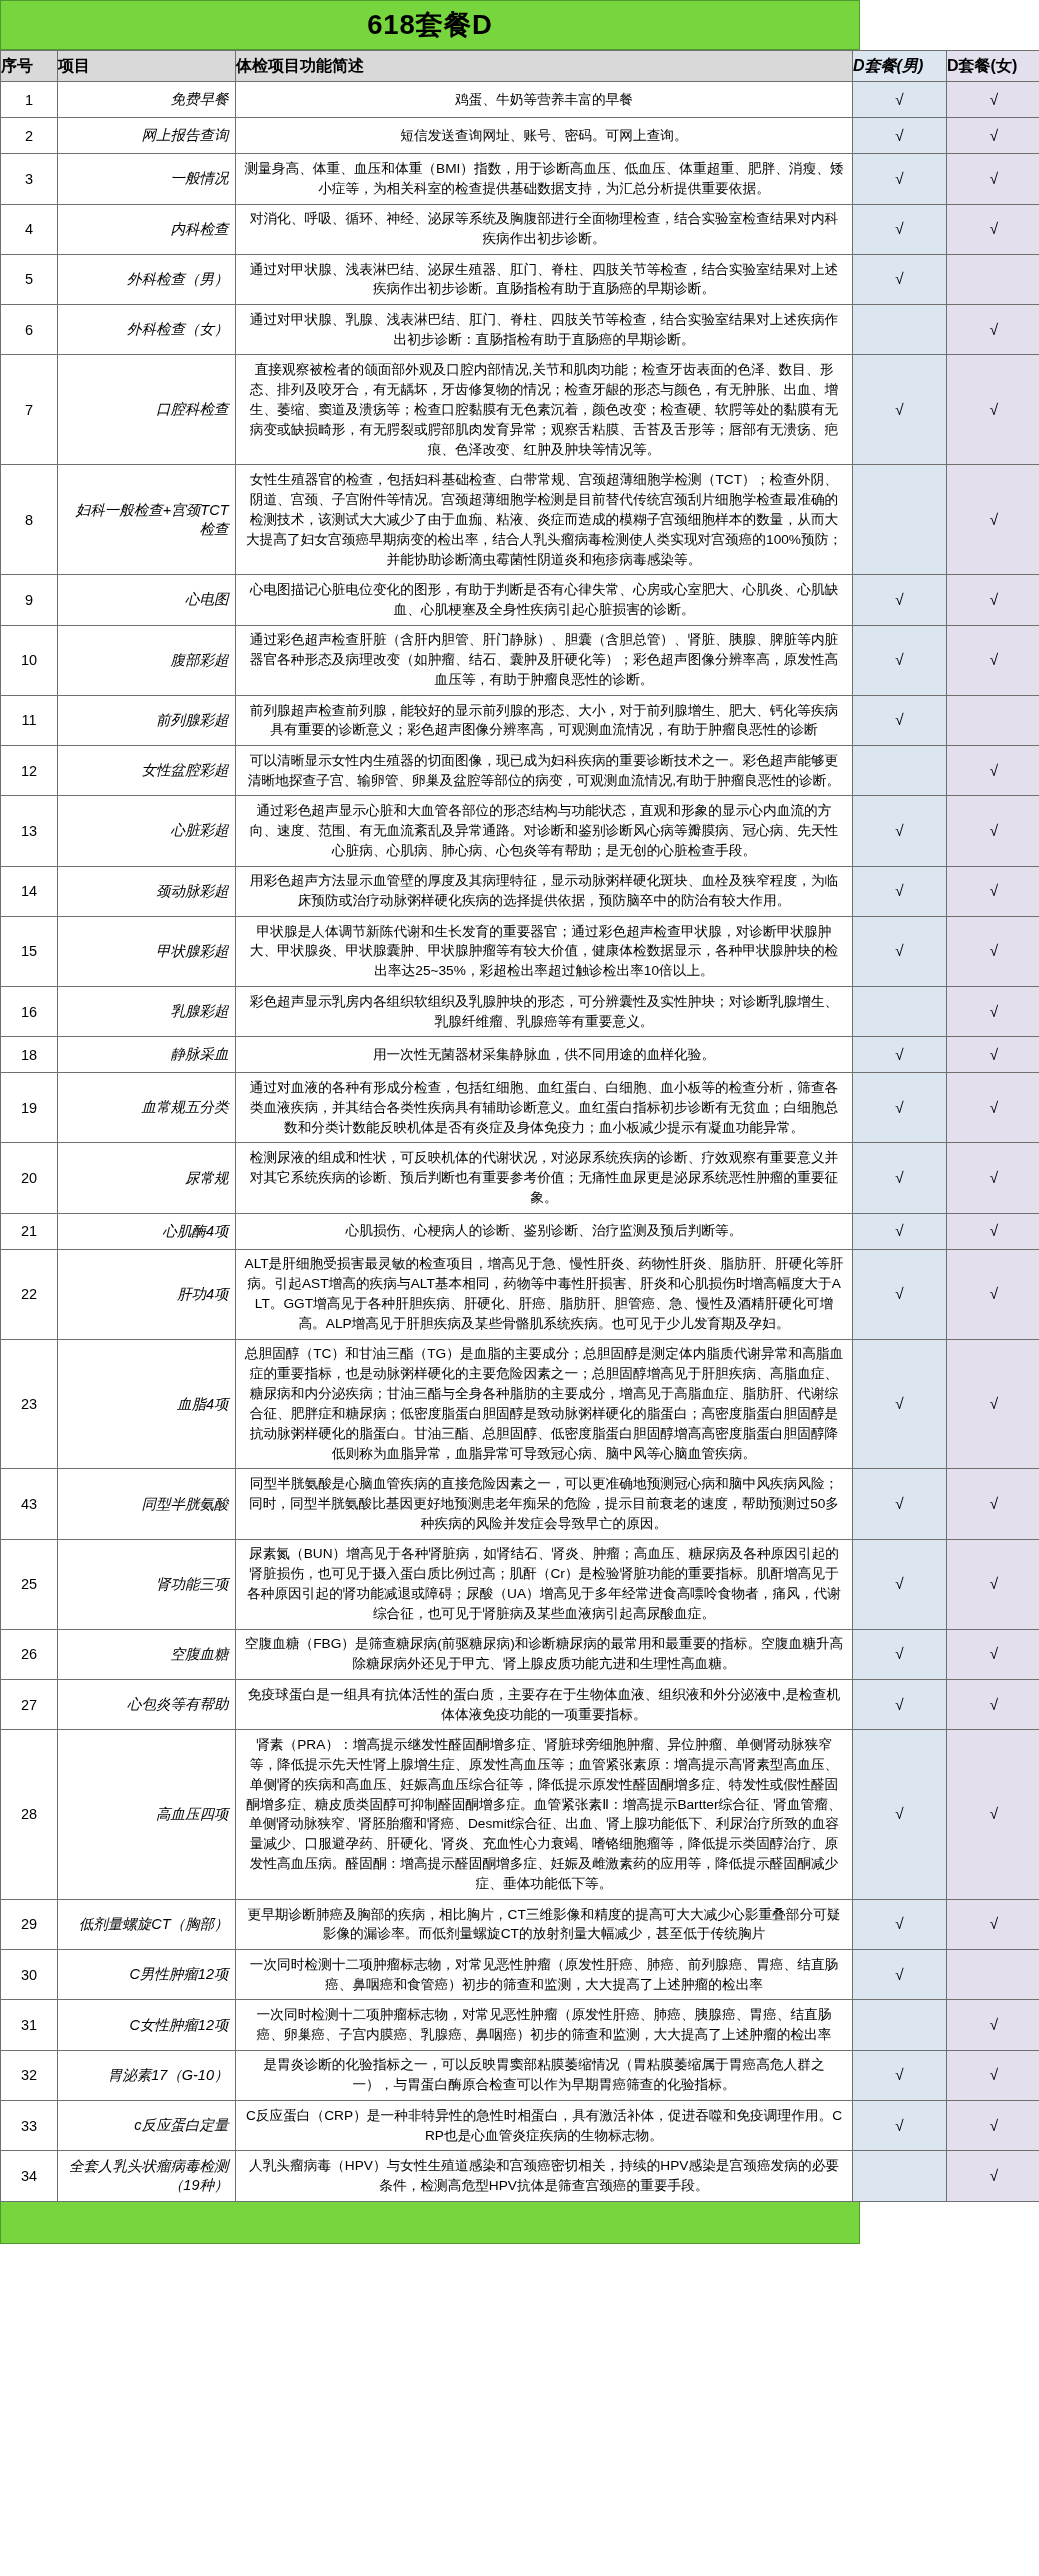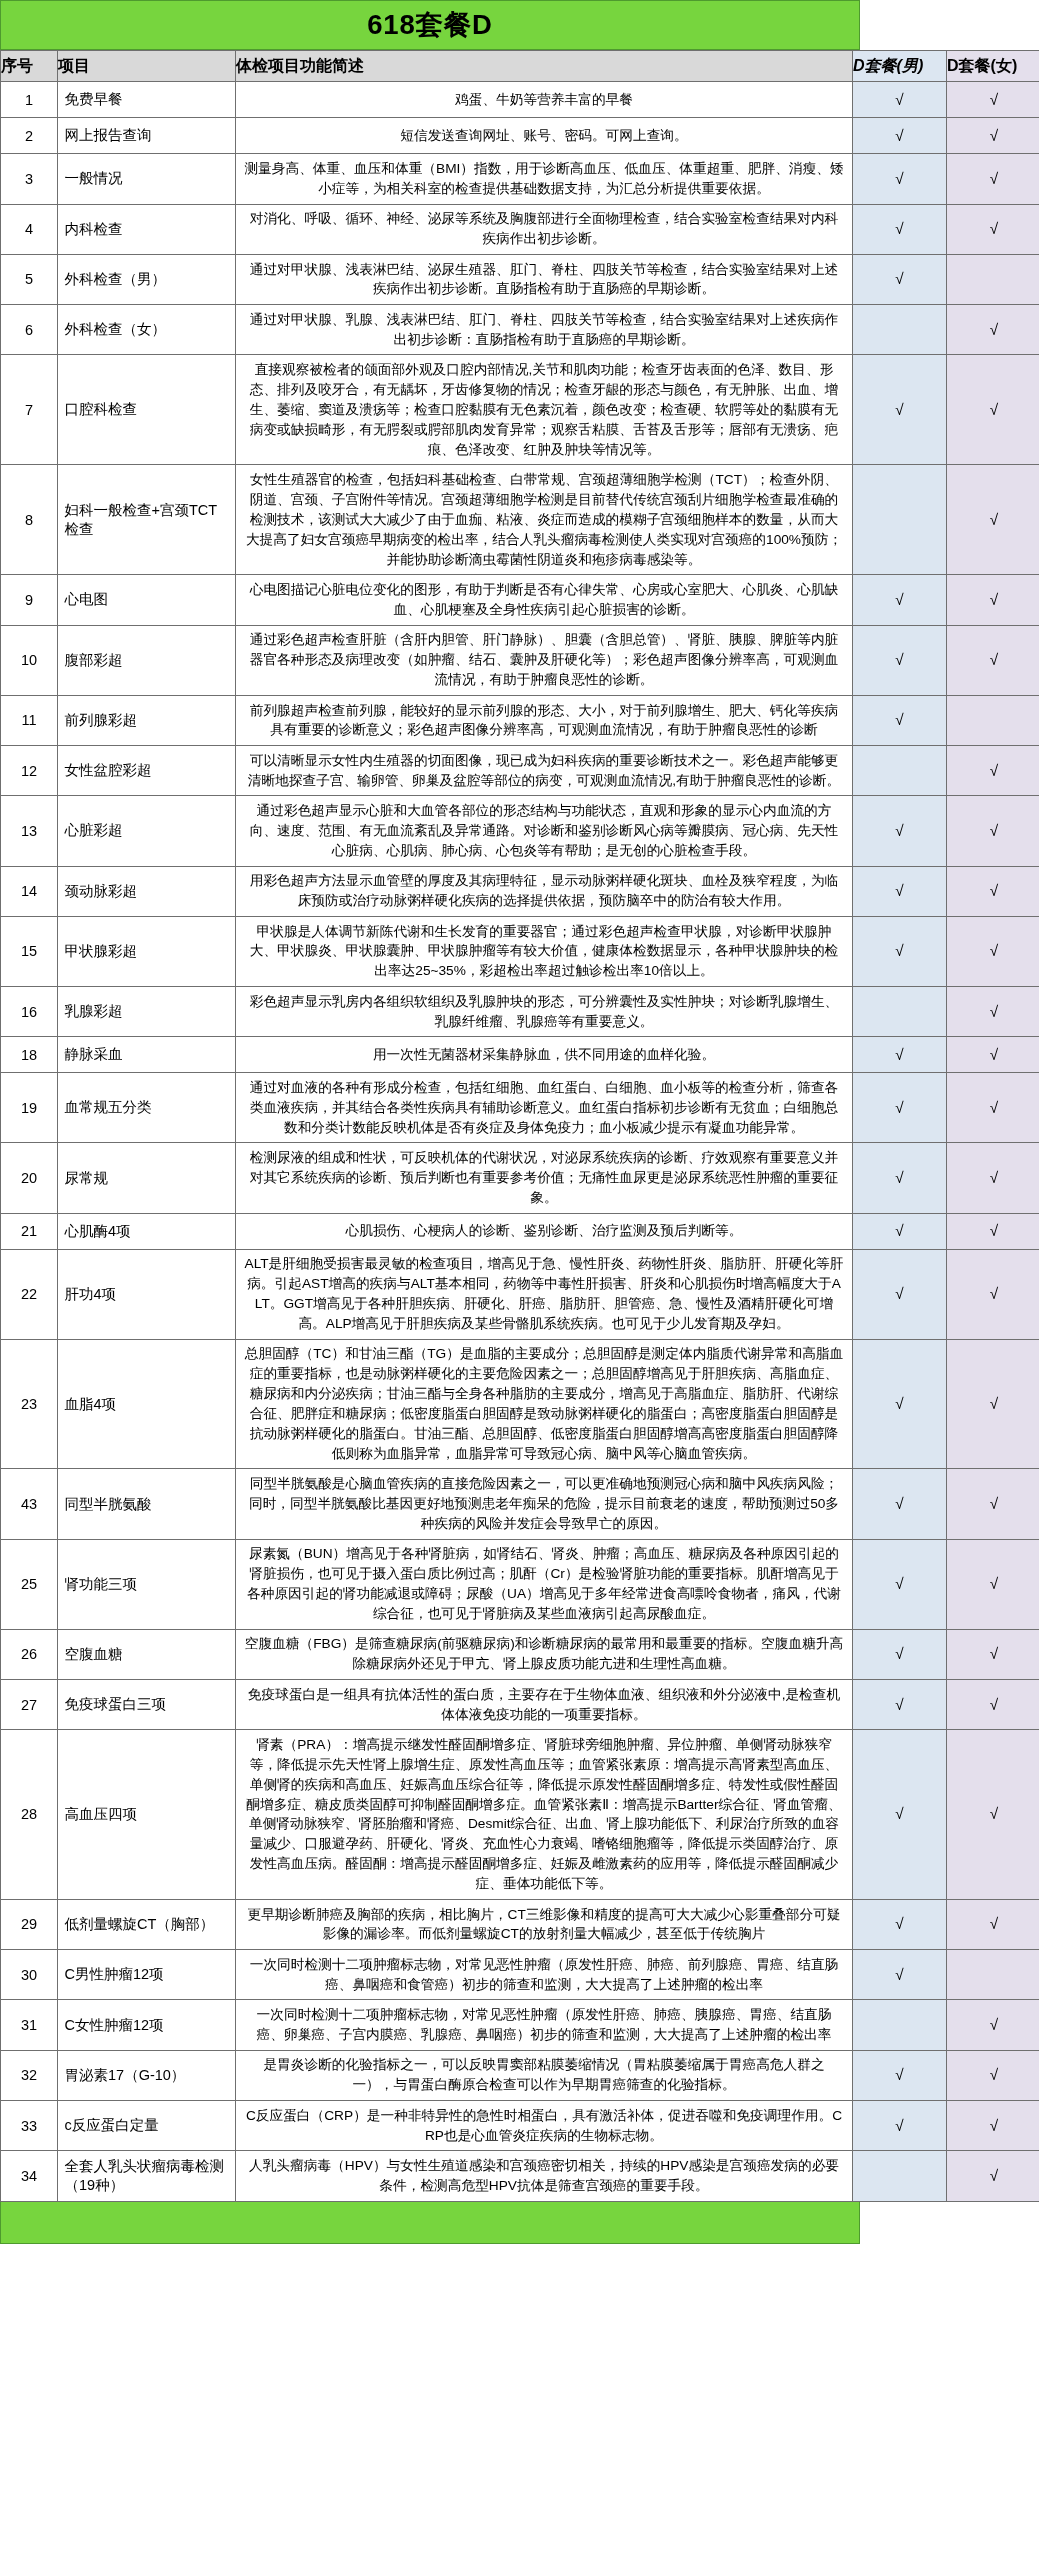--- a/index.html
+++ b/index.html
@@ -33,21 +33,21 @@
     background:var(--gray,#d9d9d9);
     font-size:16px;
     font-weight:bold;
     height:31px;
     text-align:left;
   }
   thead th.col-male-h { background:var(--male,#dce6f1);font-style:italic; }
   thead th.col-female-h { background:var(--female,#e4dfec); }
   tbody td { height:36px; }
   td.col-index { text-align:center; font-size:14.5px; }
-  td.col-item  { text-align:left; font-size:14.5px; padding:3.2px 6.5px; }
+  td.col-item  { text-align:right; font-size:14.5px; padding:3.2px 6.5px;font-style:italic; }
   td.col-desc  { font-size:13.7px; line-height:1.45; padding:4.8px 8px; text-align:center; }
   td.col-male  { background:var(--male,#dce6f1); text-align:center; font-size:15.3px; }
   td.col-female{ background:var(--female,#e4dfec); text-align:center; font-size:15.3px; }
   .footer-bar {
     background:var(--green,#77d53e);
     border:0.8px solid #4e9a2e;
     border-top:none;
     height:42px;
   }
 </style>
@@ -134,21 +134,21 @@
         <tr>
           <td class="col-index">9</td>
           <td class="col-item">心电图</td>
           <td class="col-desc">心电图描记心脏电位变化的图形，有助于判断是否有心律失常、心房或心室肥大、心肌炎、心肌缺血、心肌梗塞及全身性疾病引起心脏损害的诊断。</td>
           <td class="col-male">√</td>
           <td class="col-female">√</td>
         </tr>
         <tr>
           <td class="col-index">10</td>
           <td class="col-item">腹部彩超</td>
-          <td class="col-desc">通过彩色超声检查肝脏（含肝内胆管、肝门静脉）、胆囊（含胆总管）、肾脏、胰腺、脾脏等内脏器官各种形态及病理改变（如肿瘤、结石、囊肿及肝硬化等）；彩色超声图像分辨率高，可观测血流情况，有助于肿瘤良恶性的诊断。</td>
+          <td class="col-desc">通过彩色超声检查肝脏（含肝内胆管、肝门静脉）、胆囊（含胆总管）、肾脏、胰腺、脾脏等内脏器官各种形态及病理改变（如肿瘤、结石、囊肿及肝硬化等）；彩色超声图像分辨率高，原发性高血压等，有助于肿瘤良恶性的诊断。</td>
           <td class="col-male">√</td>
           <td class="col-female">√</td>
         </tr>
         <tr>
           <td class="col-index">11</td>
           <td class="col-item">前列腺彩超</td>
           <td class="col-desc">前列腺超声检查前列腺，能较好的显示前列腺的形态、大小，对于前列腺增生、肥大、钙化等疾病具有重要的诊断意义；彩色超声图像分辨率高，可观测血流情况，有助于肿瘤良恶性的诊断</td>
           <td class="col-male">√</td>
           <td class="col-female"></td>
         </tr>
@@ -245,21 +245,21 @@
         </tr>
         <tr>
           <td class="col-index">26</td>
           <td class="col-item">空腹血糖</td>
           <td class="col-desc">空腹血糖（FBG）是筛查糖尿病(前驱糖尿病)和诊断糖尿病的最常用和最重要的指标。空腹血糖升高除糖尿病外还见于甲亢、肾上腺皮质功能亢进和生理性高血糖。</td>
           <td class="col-male">√</td>
           <td class="col-female">√</td>
         </tr>
         <tr>
           <td class="col-index">27</td>
-          <td class="col-item">免疫球蛋白三项</td>
+          <td class="col-item">心包炎等有帮助</td>
           <td class="col-desc">免疫球蛋白是一组具有抗体活性的蛋白质，主要存在于生物体血液、组织液和外分泌液中,是检查机体体液免疫功能的一项重要指标。</td>
           <td class="col-male">√</td>
           <td class="col-female">√</td>
         </tr>
         <tr>
           <td class="col-index">28</td>
           <td class="col-item">高血压四项</td>
           <td class="col-desc">肾素（PRA）：增高提示继发性醛固酮增多症、肾脏球旁细胞肿瘤、异位肿瘤、单侧肾动脉狭窄等，降低提示先天性肾上腺增生症、原发性高血压等；血管紧张素原：增高提示高肾素型高血压、单侧肾的疾病和高血压、妊娠高血压综合征等，降低提示原发性醛固酮增多症、特发性或假性醛固酮增多症、糖皮质类固醇可抑制醛固酮增多症。血管紧张素Ⅱ：增高提示Bartter综合征、肾血管瘤、单侧肾动脉狭窄、肾胚胎瘤和肾癌、Desmit综合征、出血、肾上腺功能低下、利尿治疗所致的血容量减少、口服避孕药、肝硬化、肾炎、充血性心力衰竭、嗜铬细胞瘤等，降低提示类固醇治疗、原发性高血压病。醛固酮：增高提示醛固酮增多症、妊娠及雌激素药的应用等，降低提示醛固酮减少症、垂体功能低下等。</td>
           <td class="col-male">√</td>
           <td class="col-female">√</td>

